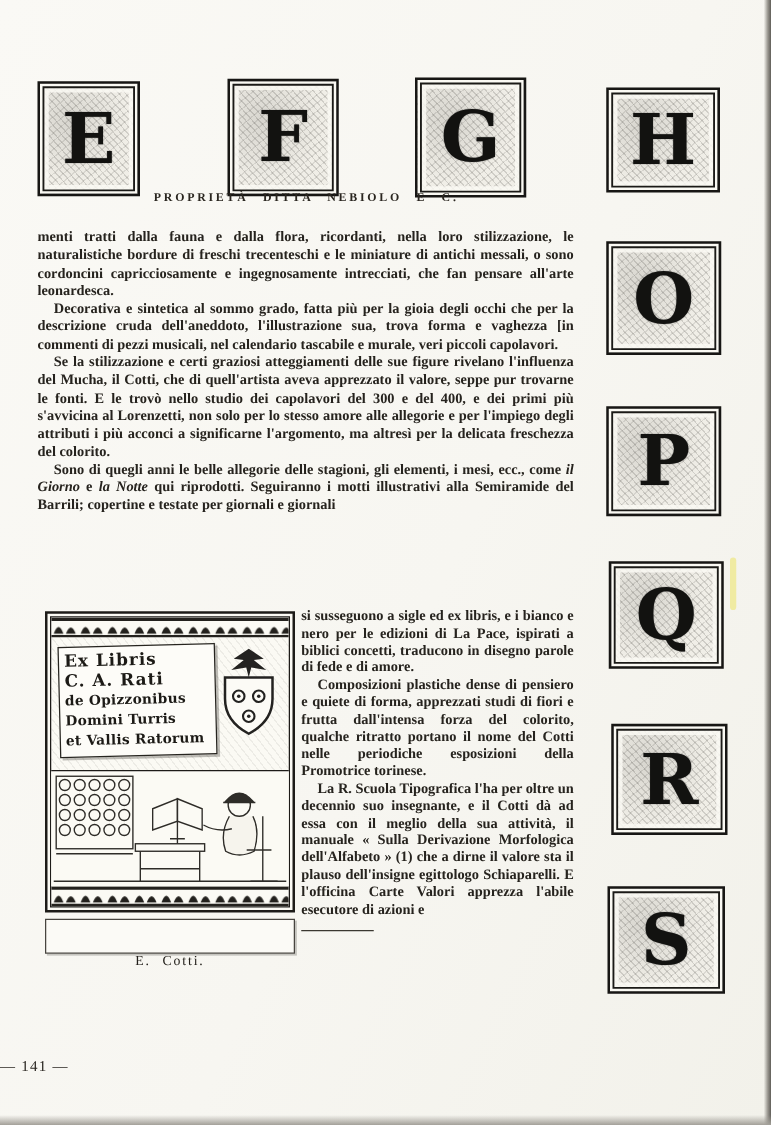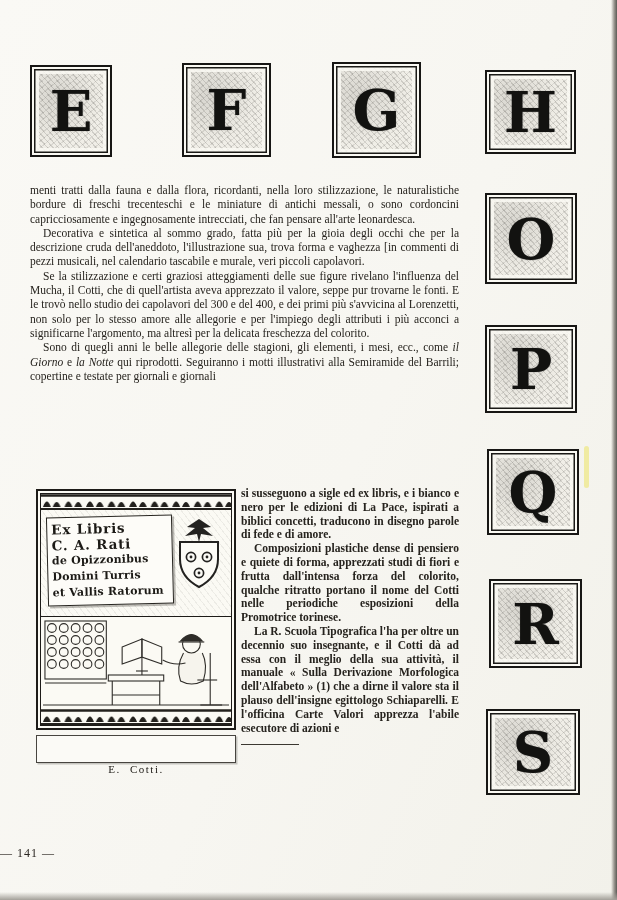--- a/index.html
+++ b/index.html
@@ -34,21 +34,21 @@
   .in-q{left:487px;top:449px;width:88px;height:82px;}
   .in-r{left:489px;top:579px;width:89px;height:85px;}
   .in-s{left:486px;top:709px;width:90px;height:82px;}
 
   .plate-caption{position:absolute;top:154px;left:30px;width:430px;text-align:center;
     font-size:9.5px;font-weight:bold;letter-spacing:2.2px;word-spacing:7px;color:#2a2620;}
 
   
   .bodytext{position:absolute;left:30px;top:183px;width:429px;
     font-size:11.5px;line-height:14.3px;text-align:justify;}
-  .bodytext p{margin:0;text-indent:13px;}
+  .bodytext p{margin:0;text-indent:13px;font-weight:bold;}
   p.noindent{text-indent:0 !important;}
 
   .narrowcol{position:absolute;left:241px;top:487px;width:218px;
     font-size:11.5px;line-height:13.8px;text-align:justify;}
   .narrowcol p{margin:0;text-indent:13px;font-weight:bold;}
   .footnote-rule{width:58px;height:0;border-top:1px solid #3b3831;margin:9px 0 6px 0;}
   .footnote{font-size:9.6px;line-height:12.2px;text-align:justify;text-indent:12px;}
 
   
   .exlibris{position:absolute;left:36px;top:489px;width:200px;margin:0;}
@@ -100,20 +100,21 @@
   <div class="initial in-q">
       <span>Q</span>
     </div>
   <div class="initial in-r">
       <span>R</span>
     </div>
   <div class="initial in-s">
       <span>S</span>
     </div>
 
+  <div class="plate-caption">PROPRIETÀ DITTA NEBIOLO E C.</div>
 
   <div class="bodytext">
     <p class="noindent">menti tratti dalla fauna e dalla flora, ricordanti, nella loro stilizzazione, le naturalistiche bordure di freschi trecenteschi e le miniature di antichi messali, o sono cordoncini capricciosamente e ingegnosamente intrecciati, che fan pensare all'arte leonardesca.</p>
     <p>Decorativa e sintetica al sommo grado, fatta più per la gioia degli occhi che per la descrizione cruda dell'aneddoto, l'illustrazione sua, trova forma e vaghezza [in commenti di pezzi musicali, nel calendario tascabile e murale, veri piccoli capolavori.</p>
     <p>Se la stilizzazione e certi graziosi atteggiamenti delle sue figure rivelano l'influenza del Mucha, il Cotti, che di quell'artista aveva apprezzato il valore, seppe pur trovarne le fonti. E le trovò nello studio dei capolavori del 300 e del 400, e dei primi più s'avvicina al Lorenzetti, non solo per lo stesso amore alle allegorie e per l'impiego degli attributi i più acconci a significarne l'argomento, ma altresì per la delicata freschezza del colorito.</p>
     <p><span>Sono di quegli anni le belle allegorie delle stagioni, gli elementi, i mesi, ecc., come </span><i>il Giorno</i><span> e </span><i>la Notte</i><span> qui riprodotti. Seguiranno i motti illustrativi alla Semiramide del Barrili; copertine e testate per giornali e giornali</span></p>
   </div>
 
   <div class="narrowcol">
     <p class="noindent">si susseguono a sigle ed ex libris, e i bianco e nero per le edizioni di La Pace, ispirati a biblici concetti, traducono in disegno parole di fede e di amore.</p>

